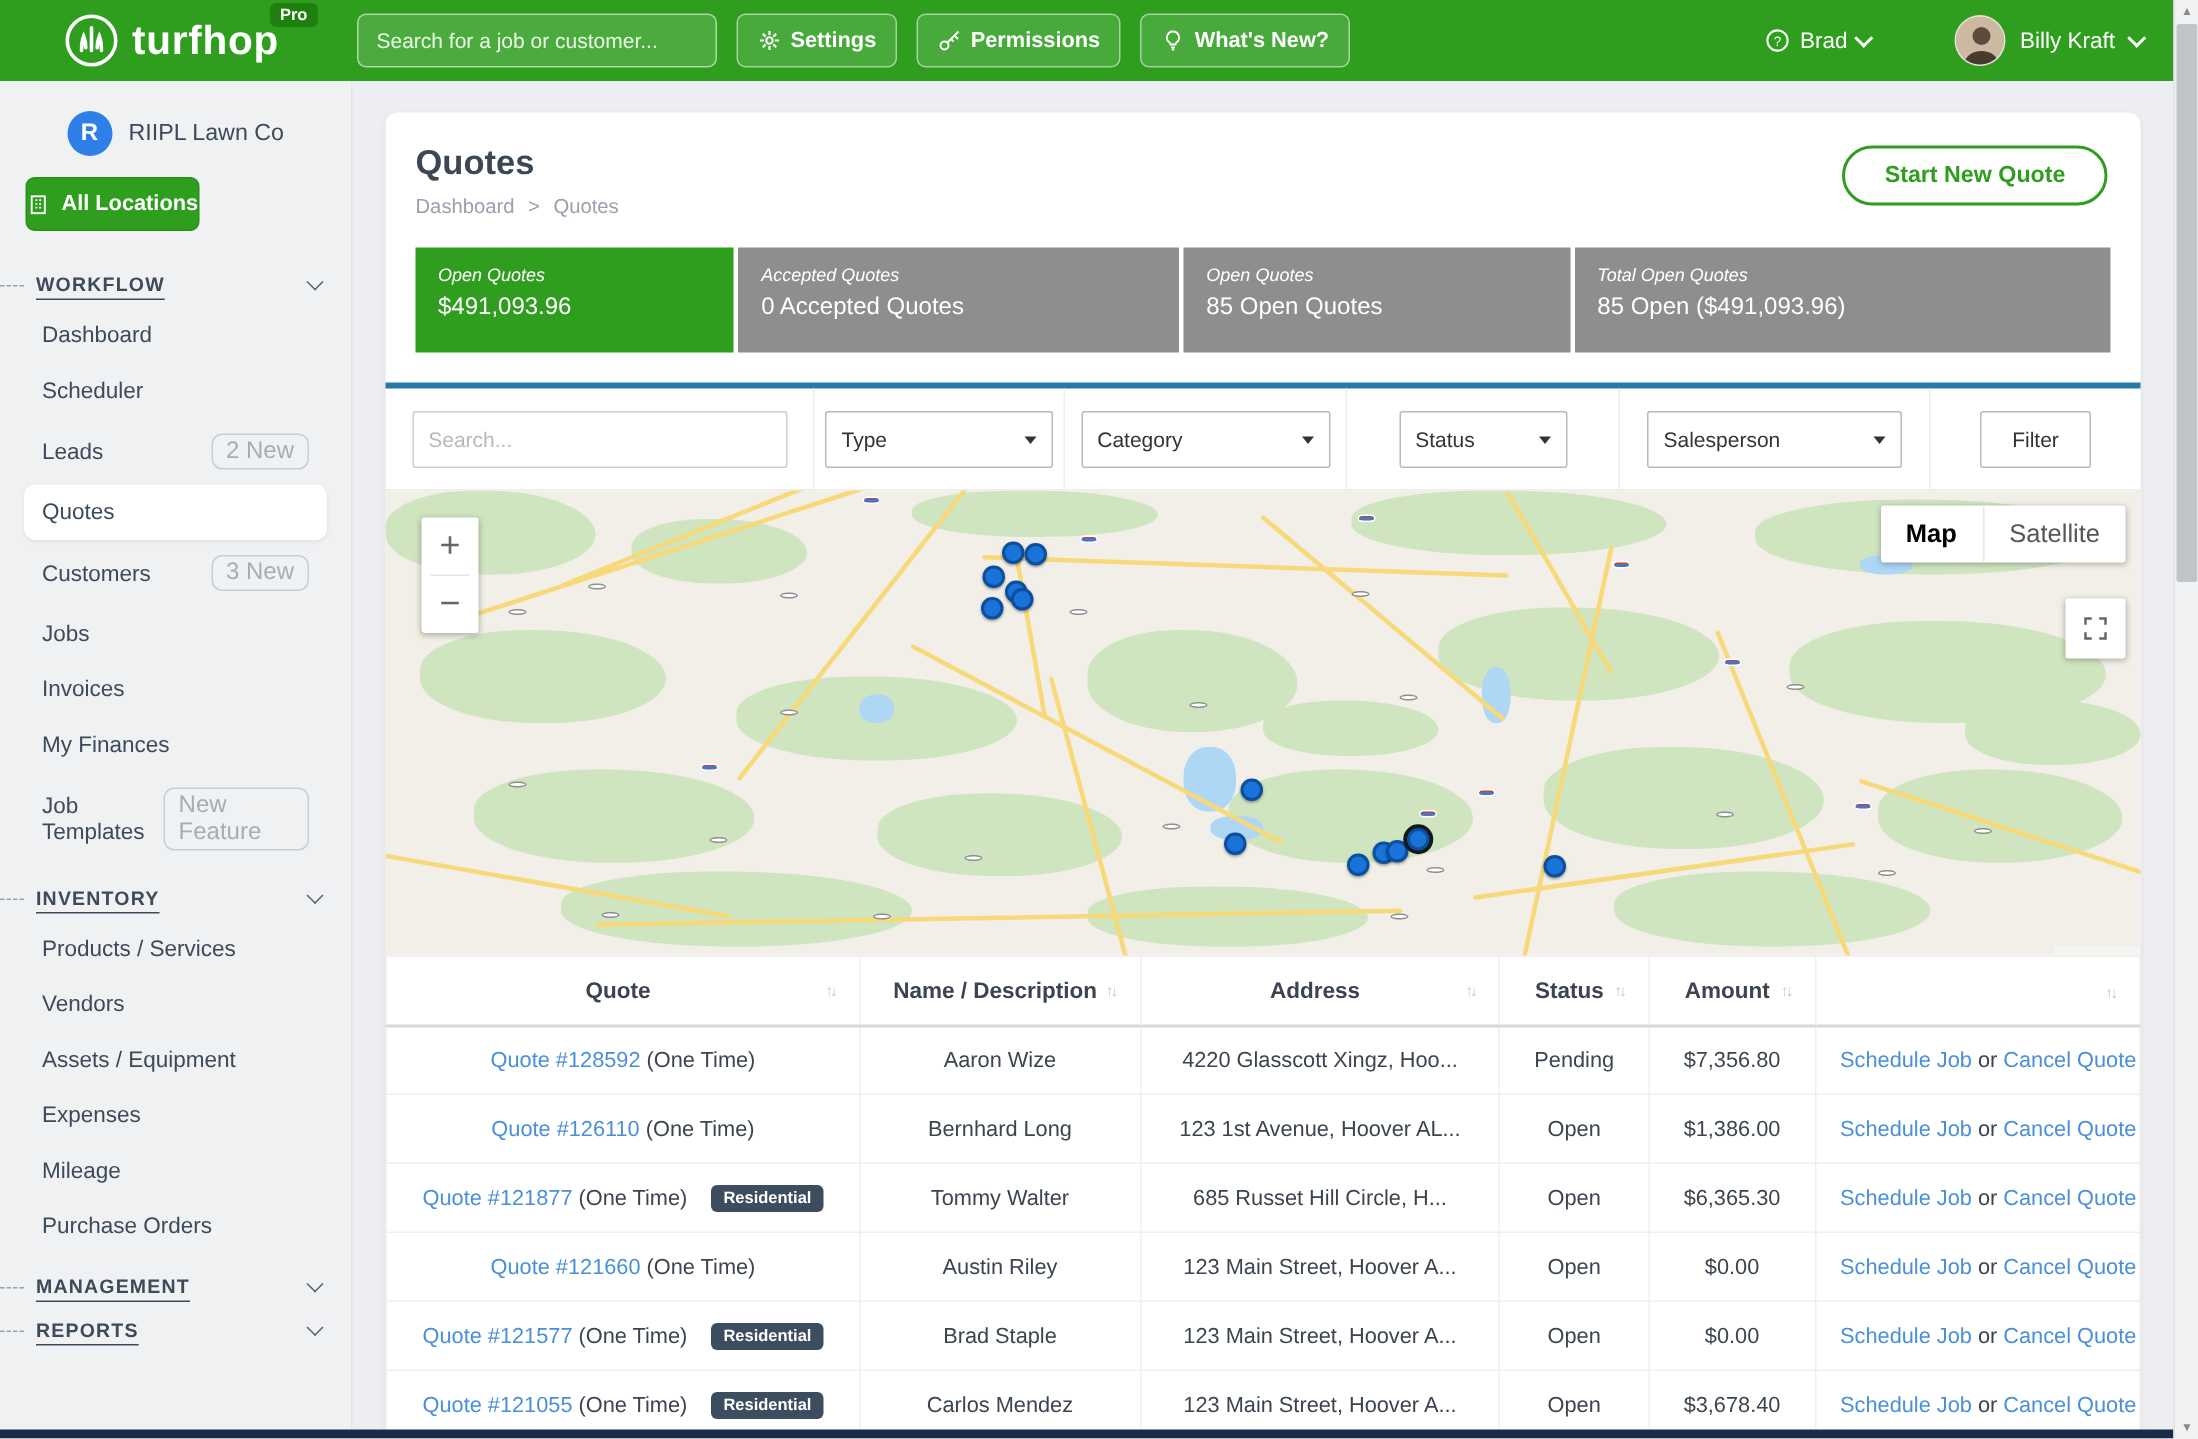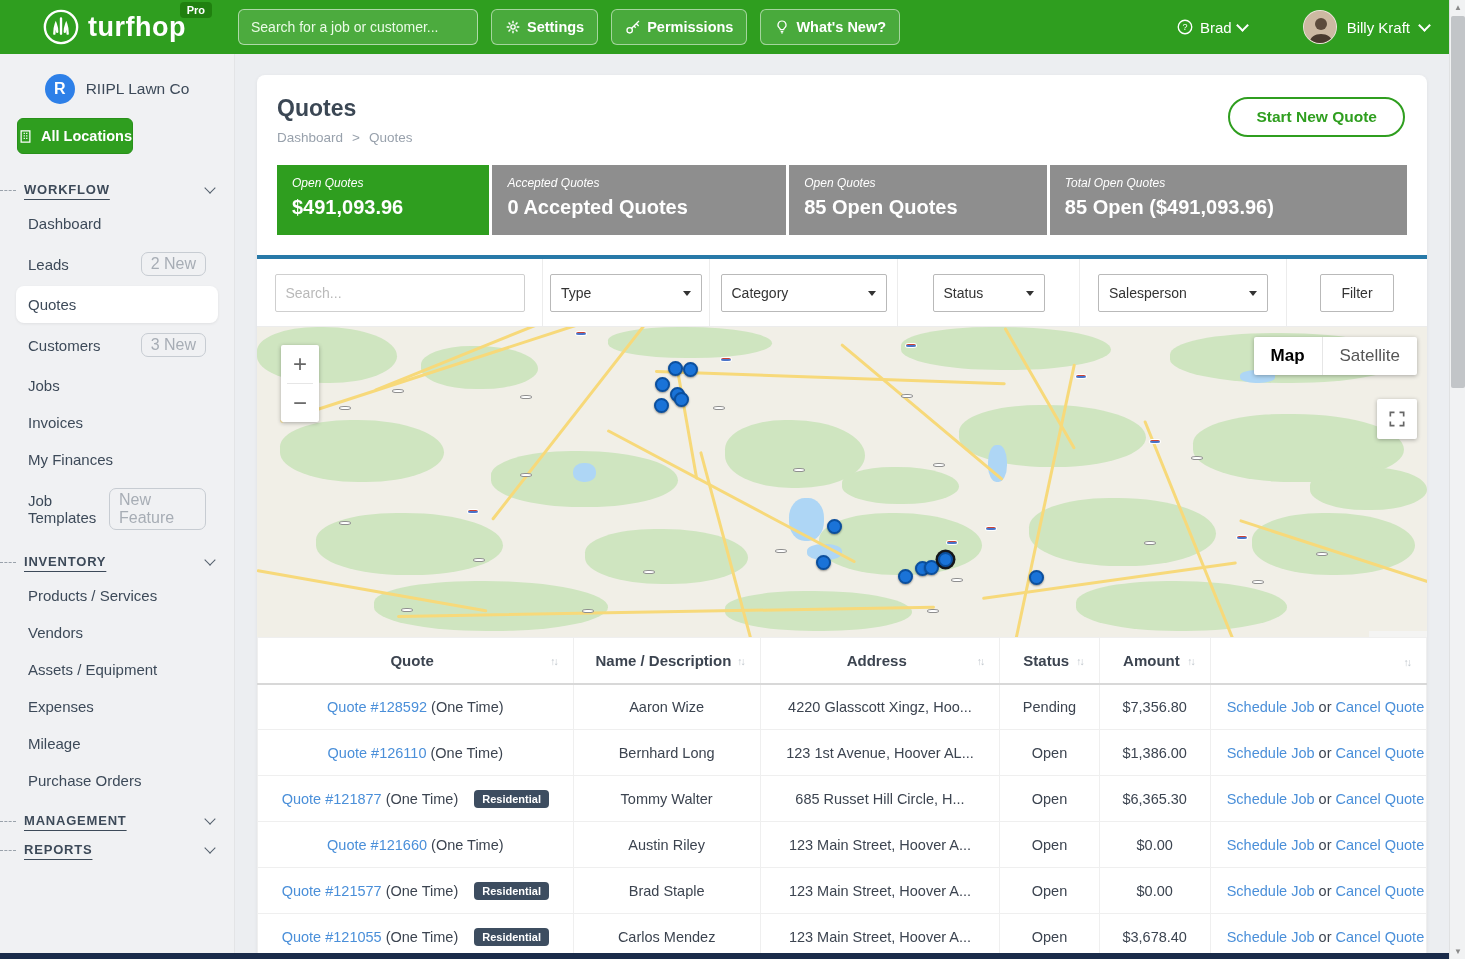--- a/index.html
+++ b/index.html
@@ -49,21 +49,21 @@
   .page-title { color:#3b4754; font-size:23px; font-weight:bold; }
   .breadcrumb { margin-top:8px; font-size:13.5px; color:#98a1ac; display:flex; gap:9px; }
   .crumb { cursor:pointer; }
   .start-quote { position:absolute; right:22px; top:22px; height:40px; padding:0 26px; background:#fff; border:2px solid #2f9e1f; border-radius:21px; color:#2f9e1f; font-size:15.5px; font-weight:bold; cursor:pointer; }
 
   .stats { display:flex; gap:3px; margin:6px 20px 0 20px; }
   .stat { height:70px; padding:11px 15px; color:#fff; }
   .stat.green { background:#2f9e1f; }
   .stat.gray { background:#8e8e8e; }
   .stat-label { font-size:12px; font-style:italic; }
-  .stat-value { font-size:20px; font-weight:bold; margin-top:6px; white-space:nowrap; }
+  .stat-value { font-size:16px; font-weight:normal; margin-top:6px; white-space:nowrap; }
 
   .sub-card { margin-top:20px; border-top:4px solid #2779a8; }
   .filters { display:flex; height:68px; border-bottom:1px solid #ececec; }
   .fcell { display:flex; align-items:center; justify-content:center; border-right:1px solid #ececec; }
   .fcell:last-child { border-right:none; }
   .f-search { flex:0 0 286px; }
   .f-search input { width:250px; height:38px; border:1px solid #cfcfcf; border-radius:2px; padding:0 10px; font-size:14px; color:#555; outline:none; }
   .f-search input::placeholder { color:#b9b9b9; }
   .f-type { flex:0 0 167px; } .f-cat { flex:0 0 188px; } .f-status { flex:0 0 182px; } .f-sales { flex:0 0 207px; }
   .f-filter { flex:1 1 auto; }
@@ -184,20 +184,24 @@
         <span class="sec-label">WORKFLOW</span>
         <span class="sec-chev"></span>
       </div>
       <div>
 
       <div class="nav-item">
             <span>Dashboard</span>
 
           </div>
           <div class="nav-item">
+            <span>Scheduler</span>
+
+          </div>
+          <div class="nav-item">
             <span>Leads</span>
             <span class="nav-badge">2 New</span>
           </div>
           <div class="nav-item active">
             <span>Quotes</span>
 
           </div>
           <div class="nav-item">
             <span>Customers</span>
             <span class="nav-badge">3 New</span>

